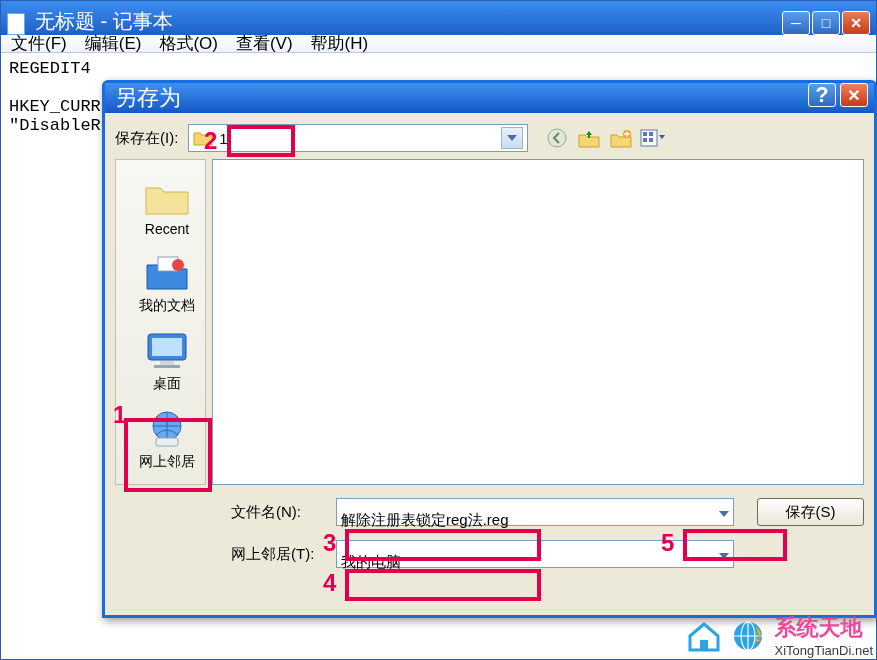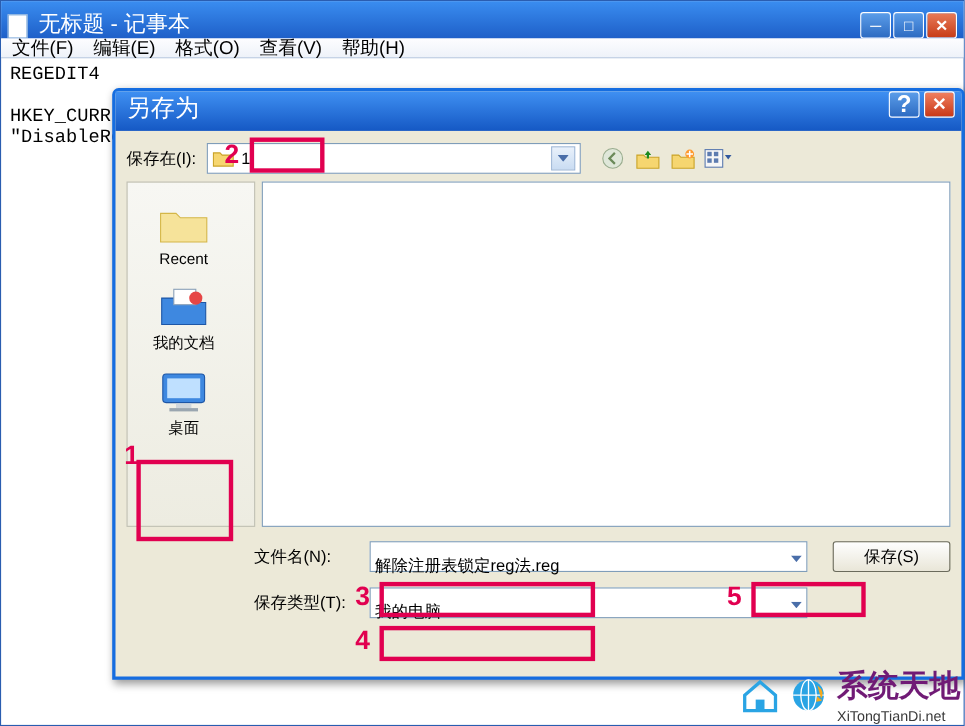--- a/index.html
+++ b/index.html
@@ -113,25 +113,25 @@
   .dd-arrow svg { width:10px; height:6px; }
   .toolbar-icons { display:flex; gap:6px; margin-left:10px; }
   .tb-ico {
     width:26px; height:26px; border-radius:4px;
     display:flex; align-items:center; justify-content:center;
     background: transparent;
   }
 
   .middle { flex:1; display:flex; gap:6px; min-height:0; }
   .places {
-    width: 117px;
+    width: 91px;
     background: linear-gradient(#f7f7f3,#edece1);
     border:1px solid #c0c0b4;
-    display:flex; flex-direction:column; align-items:flex-end;
-    padding: 8px 17px;
+    display:flex; flex-direction:column; align-items:flex-start;
+    padding: 8px 4px;
     gap: 2px;
     position: relative;
   }
   .place {
     width: 94px;
     display:flex; flex-direction:column; align-items:center;
     padding: 6px 0 4px;
     font-size:14px; color:#000;
     border:1px solid transparent;
     border-radius:3px;
@@ -188,21 +188,21 @@
     font-size:24px;
     pointer-events:none;
   }
 
   
   .watermark {
     position:absolute; right:4px; bottom:2px;
     display:flex; align-items:center; gap:8px;
     font-size:14px;
   }
-  .watermark .big { font-size:28px; font-weight:bold; color:#701a75;font-family:Liberation Mono, monospace; }
+  .watermark .big { font-size:22px; font-weight:bold; color:#ec4899;font-family:Liberation Mono, monospace; }
   .watermark .url { font-size:13px; color:#3a3a3a; }
   .wm-ico {
     width:36px; height:36px;
     display:flex; align-items:center; justify-content:center;
   }
 
   
   .folder-icon {
     width:20px; height:16px;
     display:block;
@@ -327,37 +327,47 @@
                 <rect x="4" y="3" width="38" height="26" rx="3" fill="#3e88e0" stroke="#1d56a6"></rect>
                 <rect x="8" y="7" width="30" height="18" fill="#bfe0ff"></rect>
                 <rect x="16" y="30" width="14" height="4" fill="#cfd6dc"></rect>
                 <rect x="10" y="34" width="26" height="3" fill="#9aa6b0"></rect>
               </svg>
           </div>
           <div class="plabel">桌面</div>
         </div>
 
 
+        <div class="place">
+          <div class="pico">
+            <svg width="46" height="42" viewBox="0 0 46 42">
+                <circle cx="23" cy="18" r="14" fill="#6aa8ef" stroke="#2c68b6"></circle>
+                <path d="M9 18 h28 M23 4 v28 M12 9 q11 10 22 0 M12 27 q11 -10 22 0" fill="none" stroke="#2c68b6"></path>
+                <rect x="12" y="30" width="22" height="8" rx="2" fill="#eceff2" stroke="#9aa6b0"></rect>
+              </svg>
+          </div>
+          <div class="plabel">网上邻居</div>
+        </div>
       </div>
       <div class="file-area"></div>
     </div>
 
     <div class="bottom">
       <div class="field-lbl">文件名(N):</div>
       <div class="combobox">
         <span class="val">解除注册表锁定reg法.reg</span>
         <div class="dd-arrow"><svg viewBox="0 0 10 6">
               <path d="M0 0 L5 6 L10 0 Z" fill="#4a6ea9"></path>
             </svg></div>
       </div>
       <div class="btn">
           <span>保存(S)</span>
         </div>
 
-      <div class="field-lbl">保存类型(T):</div>
+      <div class="field-lbl">网上邻居(T):</div>
       <div class="combobox">
         <span class="val">我的电脑</span>
         <div class="dd-arrow"><svg viewBox="0 0 10 6">
               <path d="M0 0 L5 6 L10 0 Z" fill="#4a6ea9"></path>
             </svg></div>
       </div>
       <div class="btn" style="visibility:hidden">
           <span>取消</span>
         </div>
 

